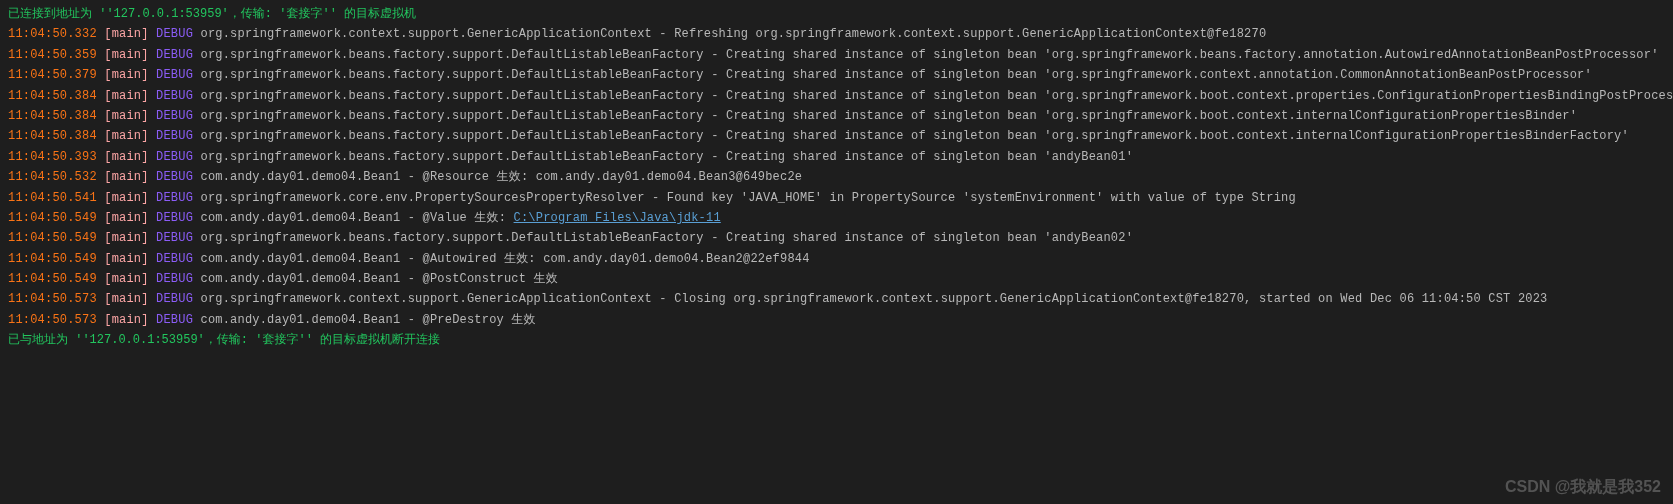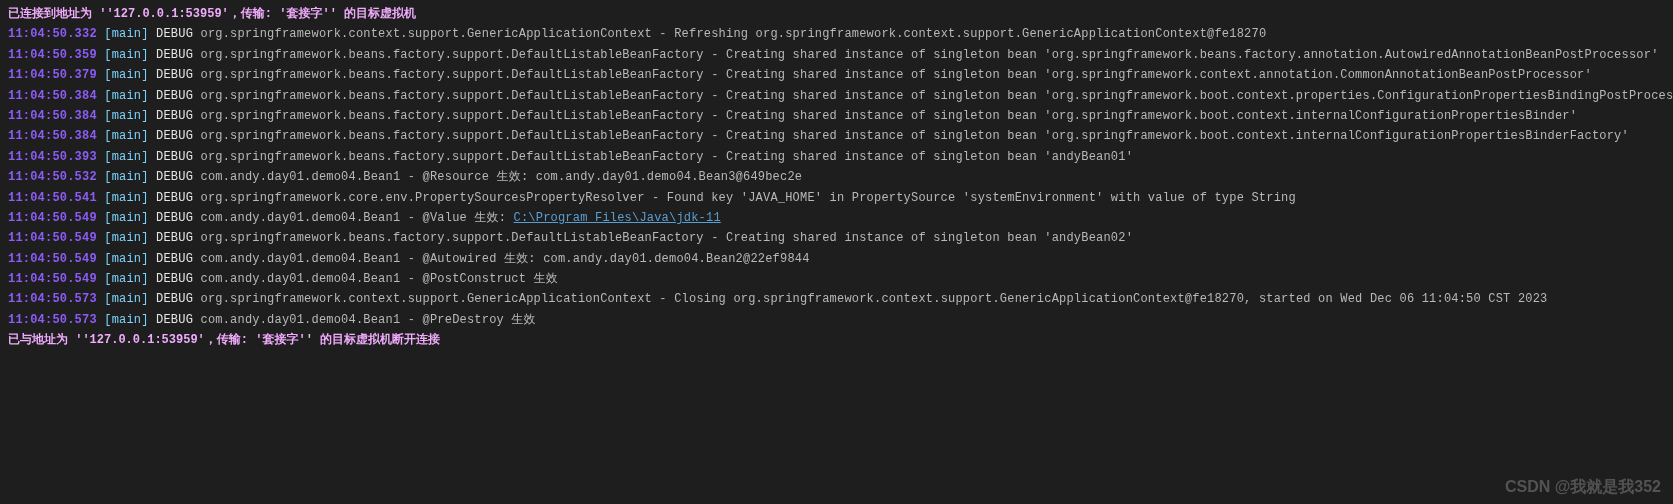--- a/index.html
+++ b/index.html
@@ -15,33 +15,31 @@
       padding: 4px 8px;
       white-space: nowrap;
       overflow-x: auto;
       line-height: 1.2;
     }
     .log-line {
       padding: 3px 0;
       letter-spacing: 0.2px;
     }
     .status-line {
-      color: #f0abfc;
+      color: #22c55e;
       padding: 3px 0;
-      font-weight: bold;
     }
     .timestamp {
-      color: #8b5cf6;
-      font-weight: bold;
+      color: #f97316;
     }
     .thread {
-      color: #7dd3fc;
+      color: #fca5a5;
     }
     .level {
-      color: #e5e5e5;
+      color: #8b5cf6;
       text-align: center;
     }
     .logger {
       color: #b8b8b8;
       text-align: center;
     }
     .message {
       color: #b8b8b8;
     }
     .link {

